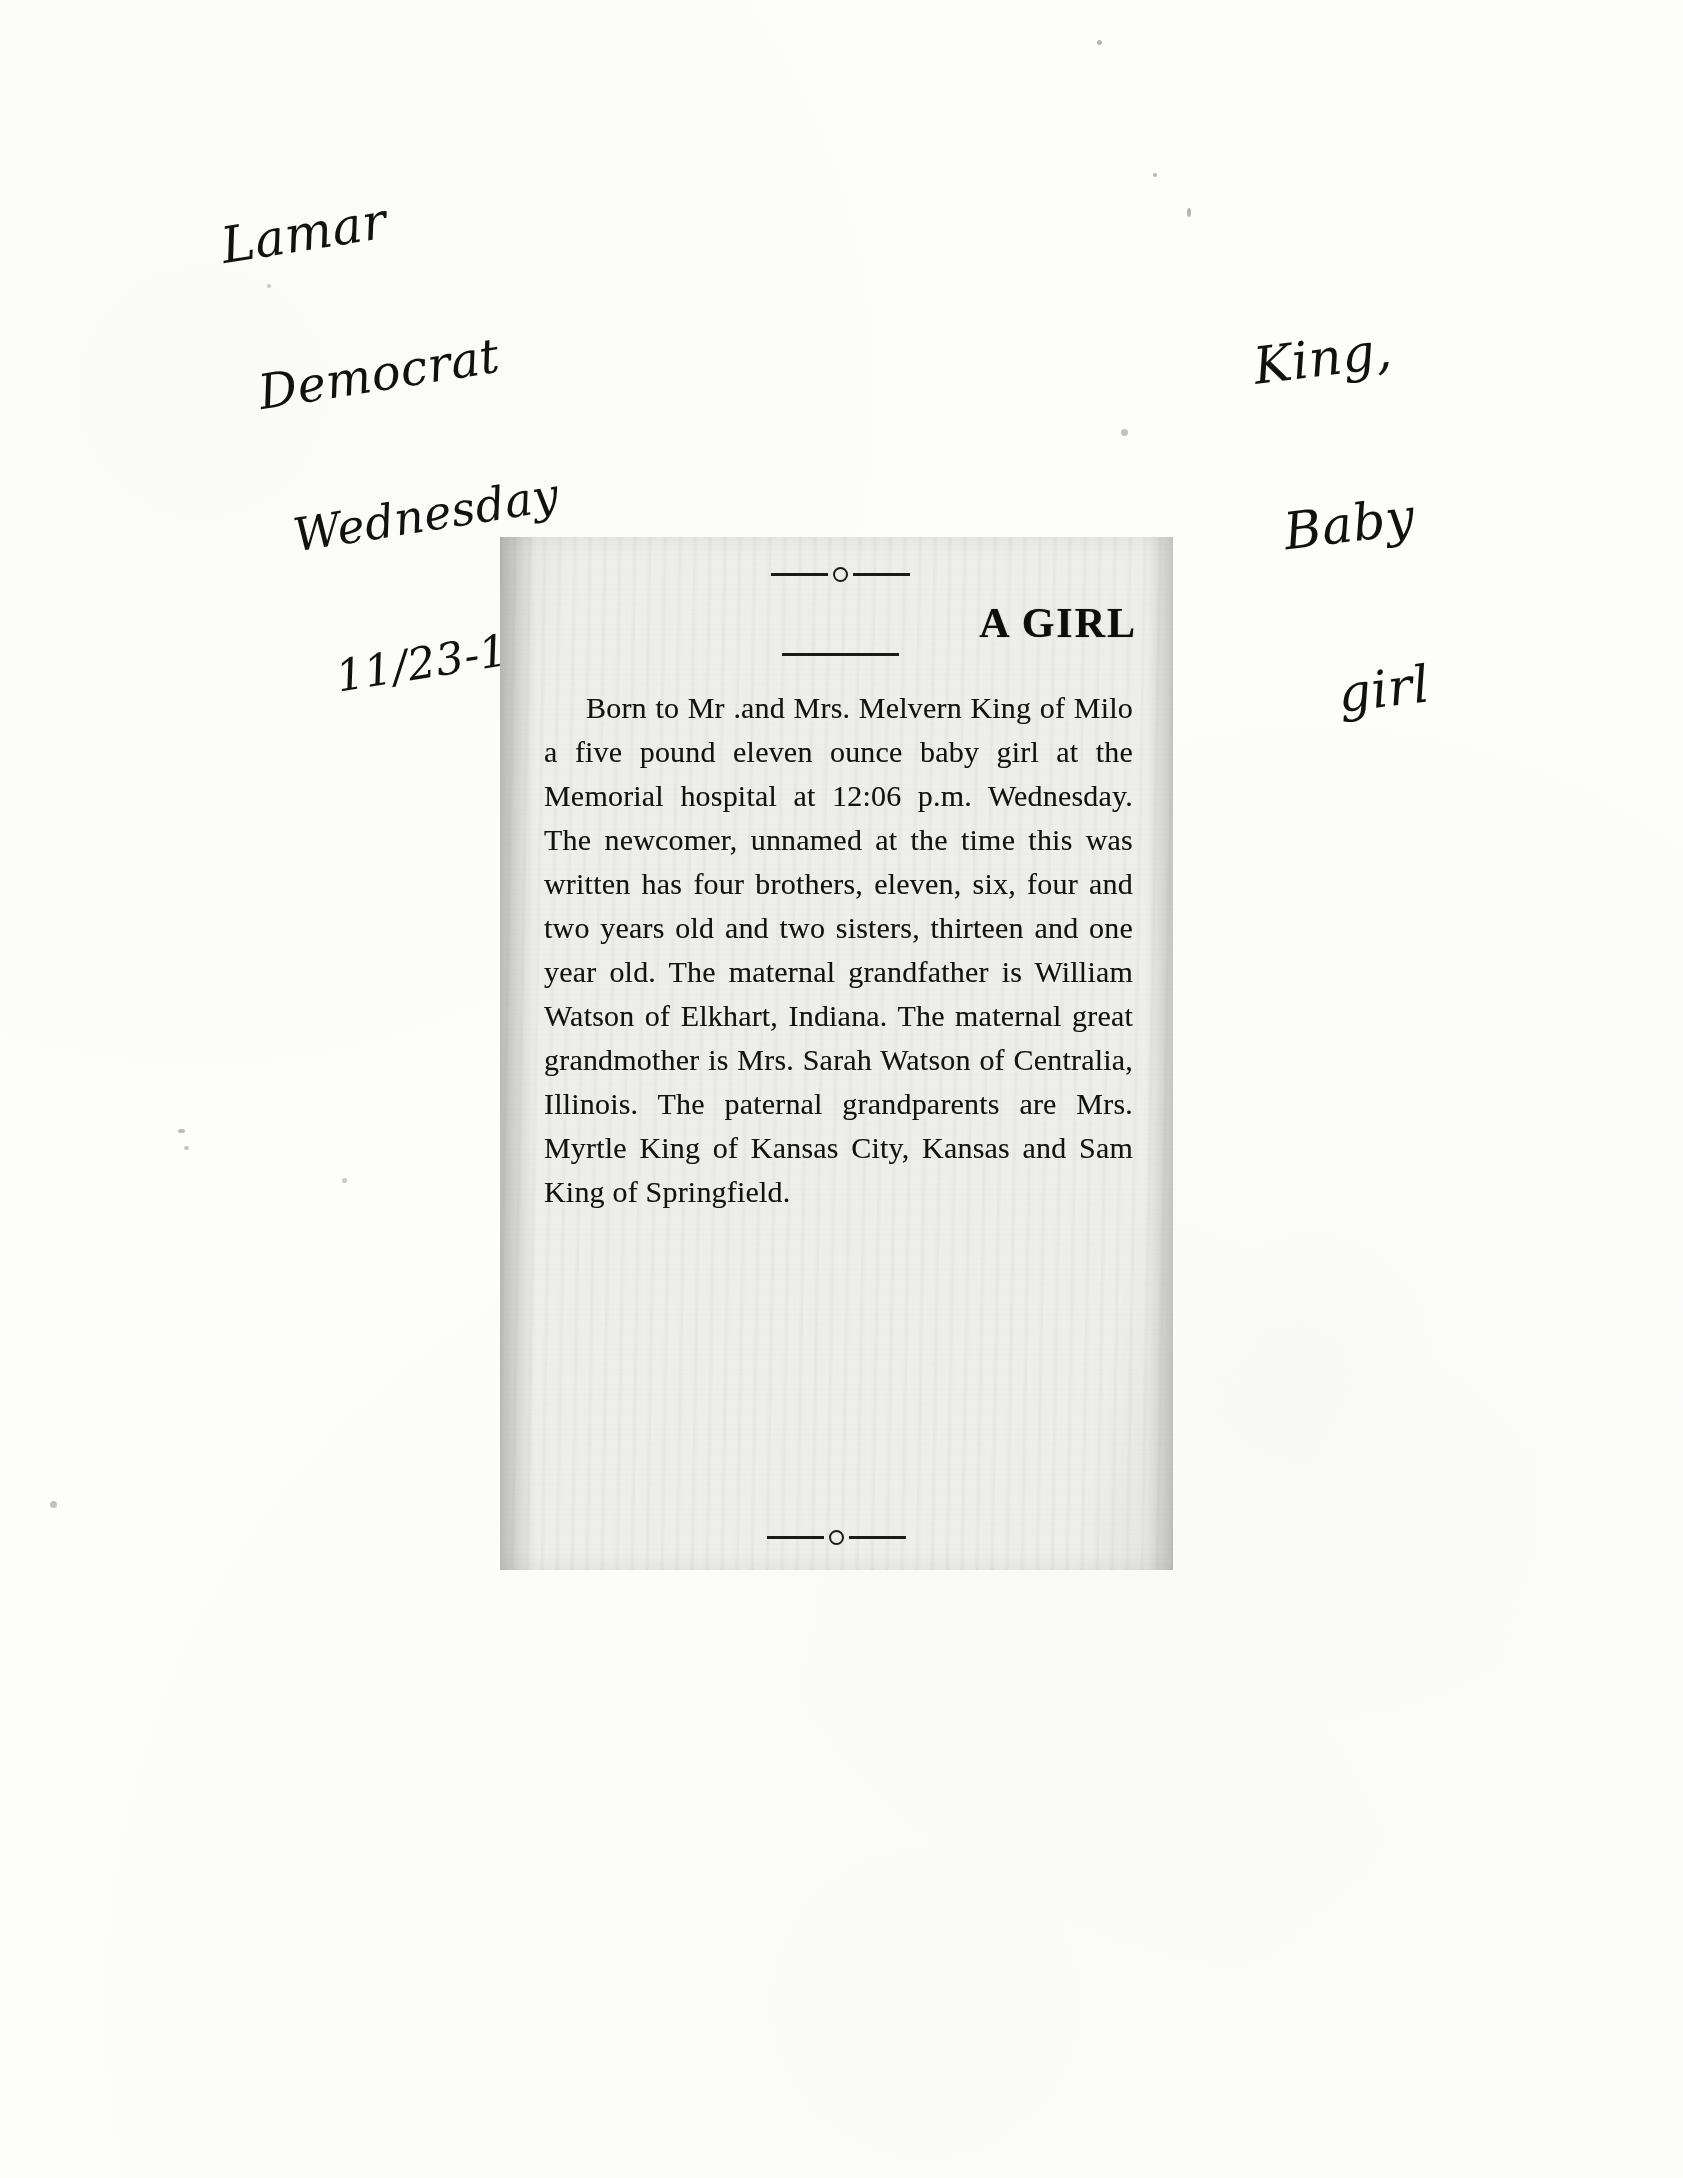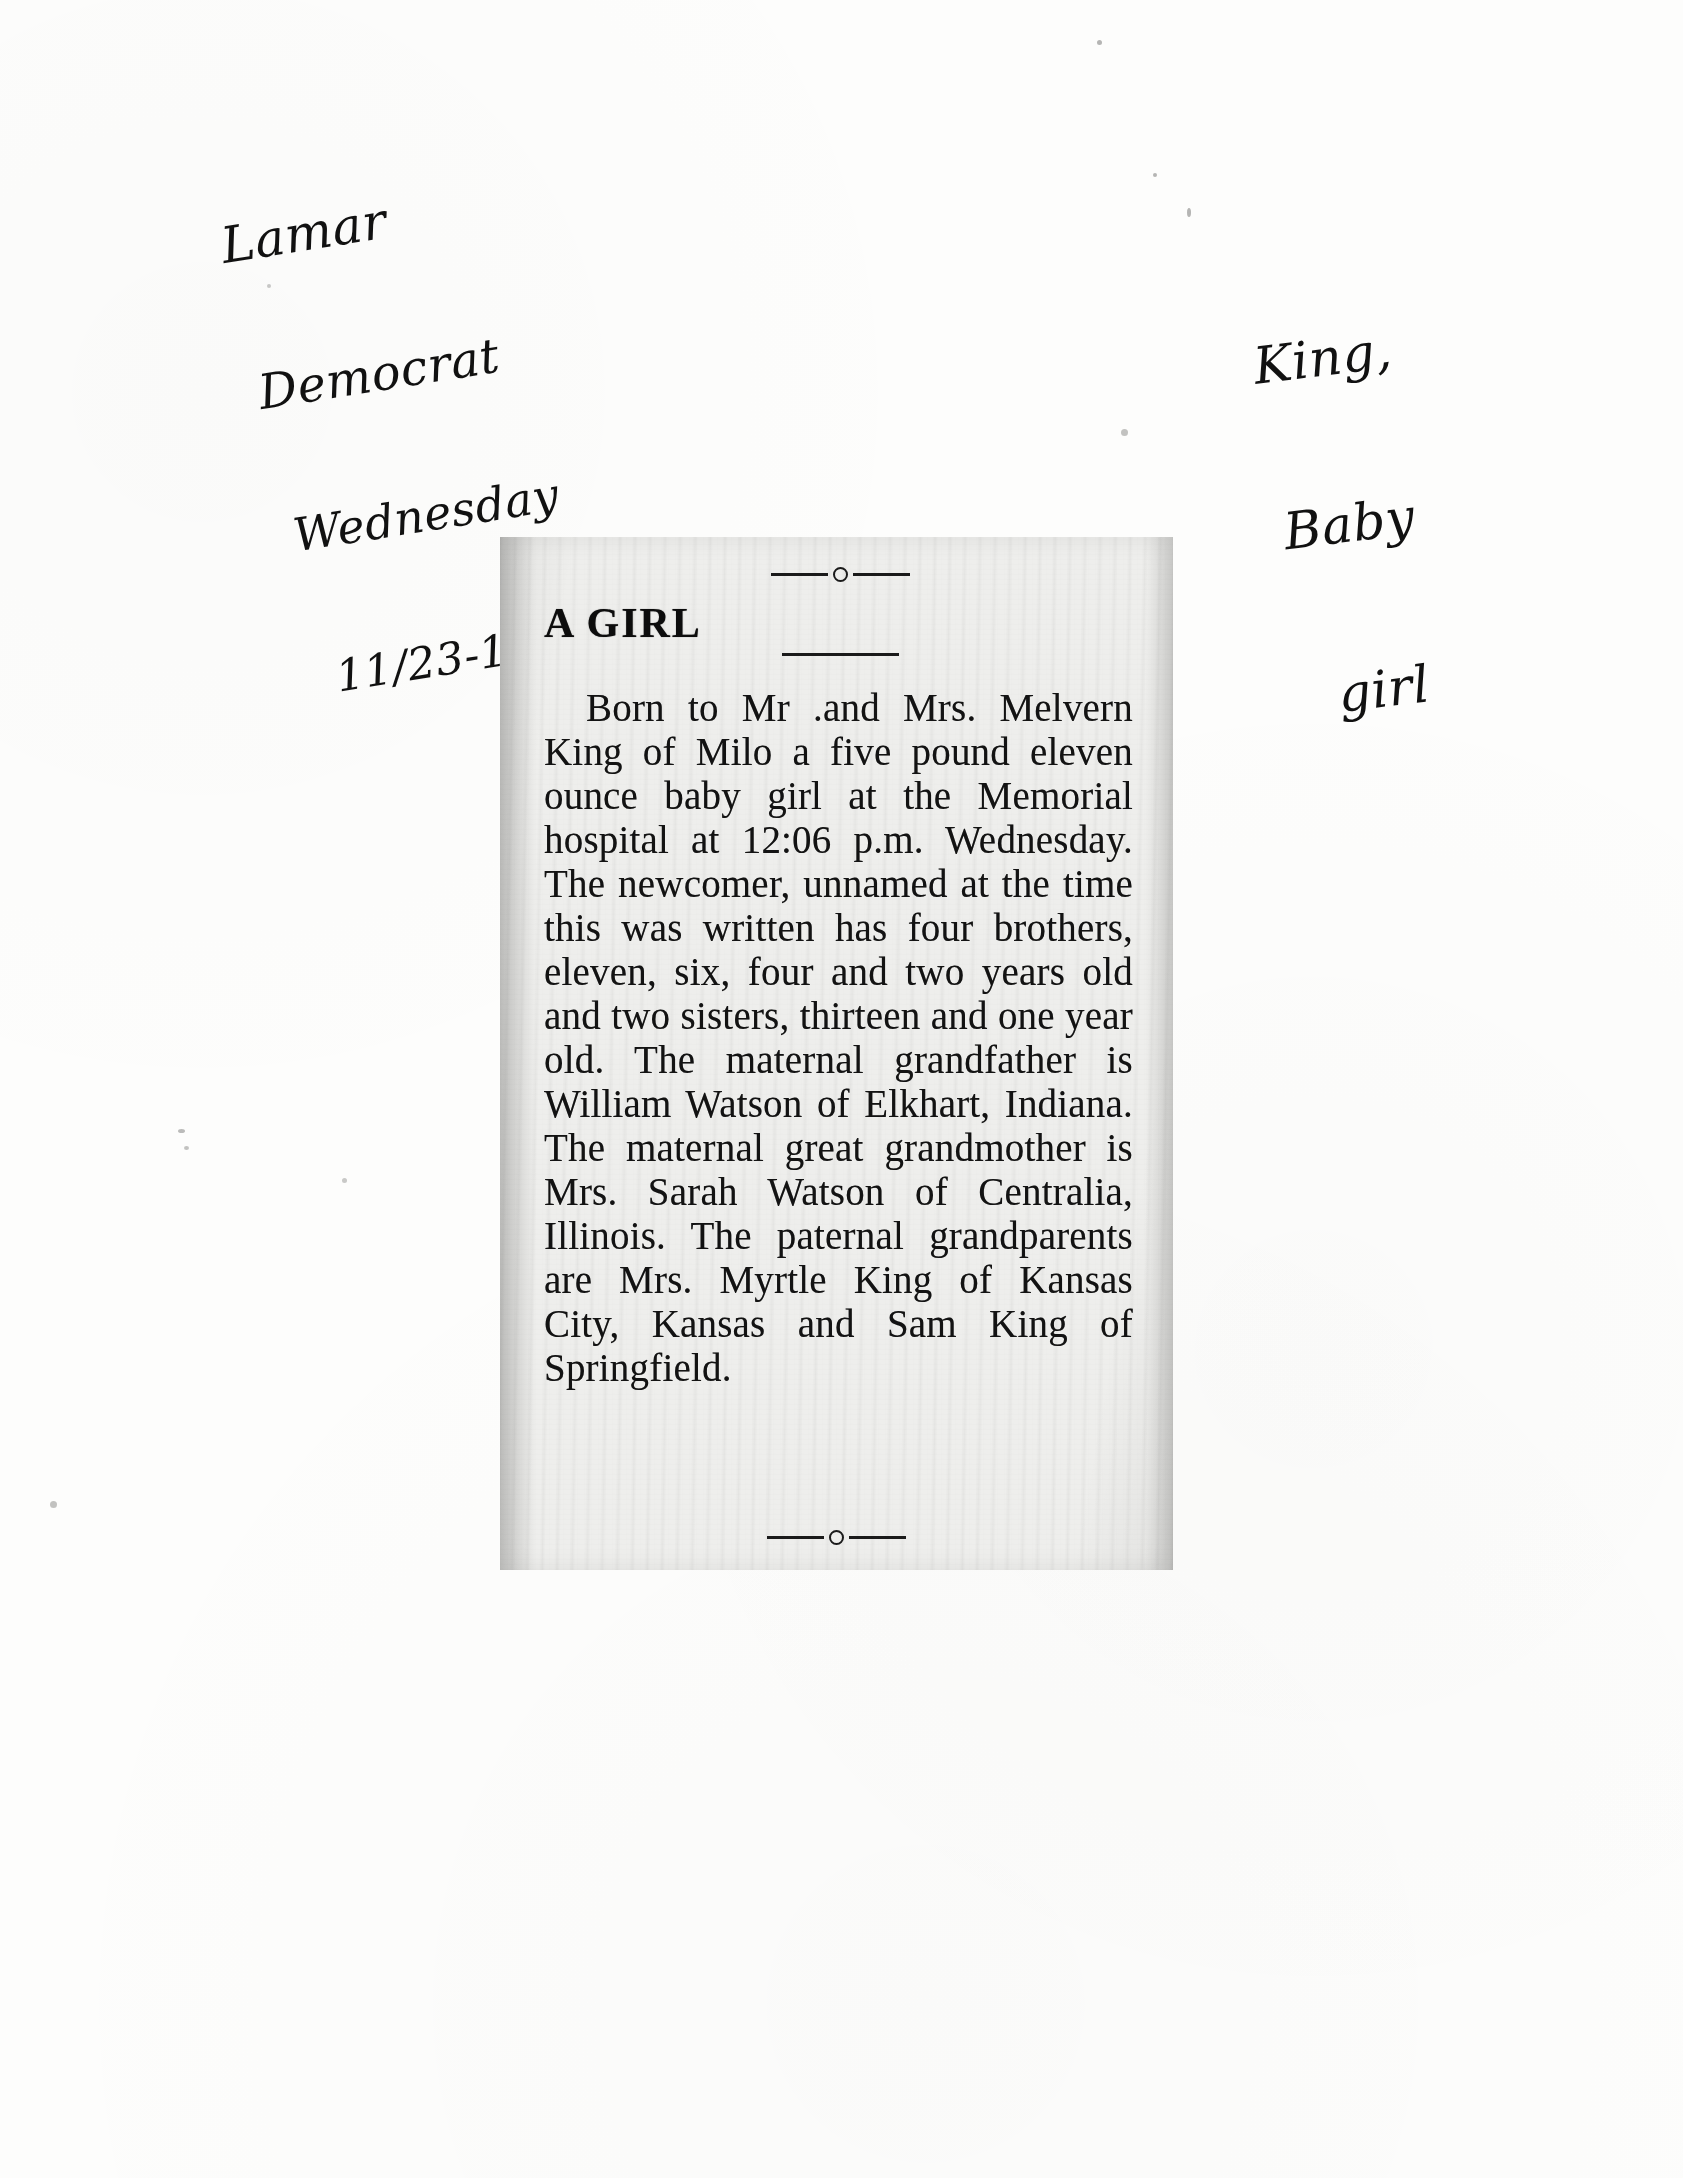--- a/index.html
+++ b/index.html
@@ -129,40 +129,40 @@
   .dinkus .ring {
     width: 11px;
     height: 11px;
     border: 2.5px solid #1b1b1b;
     border-radius: 50%;
     margin: 0 5px;
     background: transparent;
   }
 
   #headline {
-    text-align: left;
+    text-align: right;
     font-family: "Liberation Serif", serif;
     font-weight: bold;
     font-size: 42px;
     letter-spacing: 2px;
     color: #0d0d0d;
     margin: 14px 0 6px 0;
     text-shadow: 0 0 1px rgba(0,0,0,0.55);
   }
   #headline-rule {
     width: 117px;
     height: 3px;
     background: #1b1b1b;
     margin: 4px auto 0 auto;
   }
 
   #article-body {
     margin-top: 30px;
     font-family: "Liberation Serif", serif;
-    font-size: 39px;
+    font-size: 30px;
     line-height: 44px;
     color: #131313;
     text-align: justify;
     text-align-last: left;
     letter-spacing: 0.2px;
     text-indent: 42px;
     padding-right: 4px;
     text-shadow: 0 0 0.6px rgba(0,0,0,0.35);
   }
 

